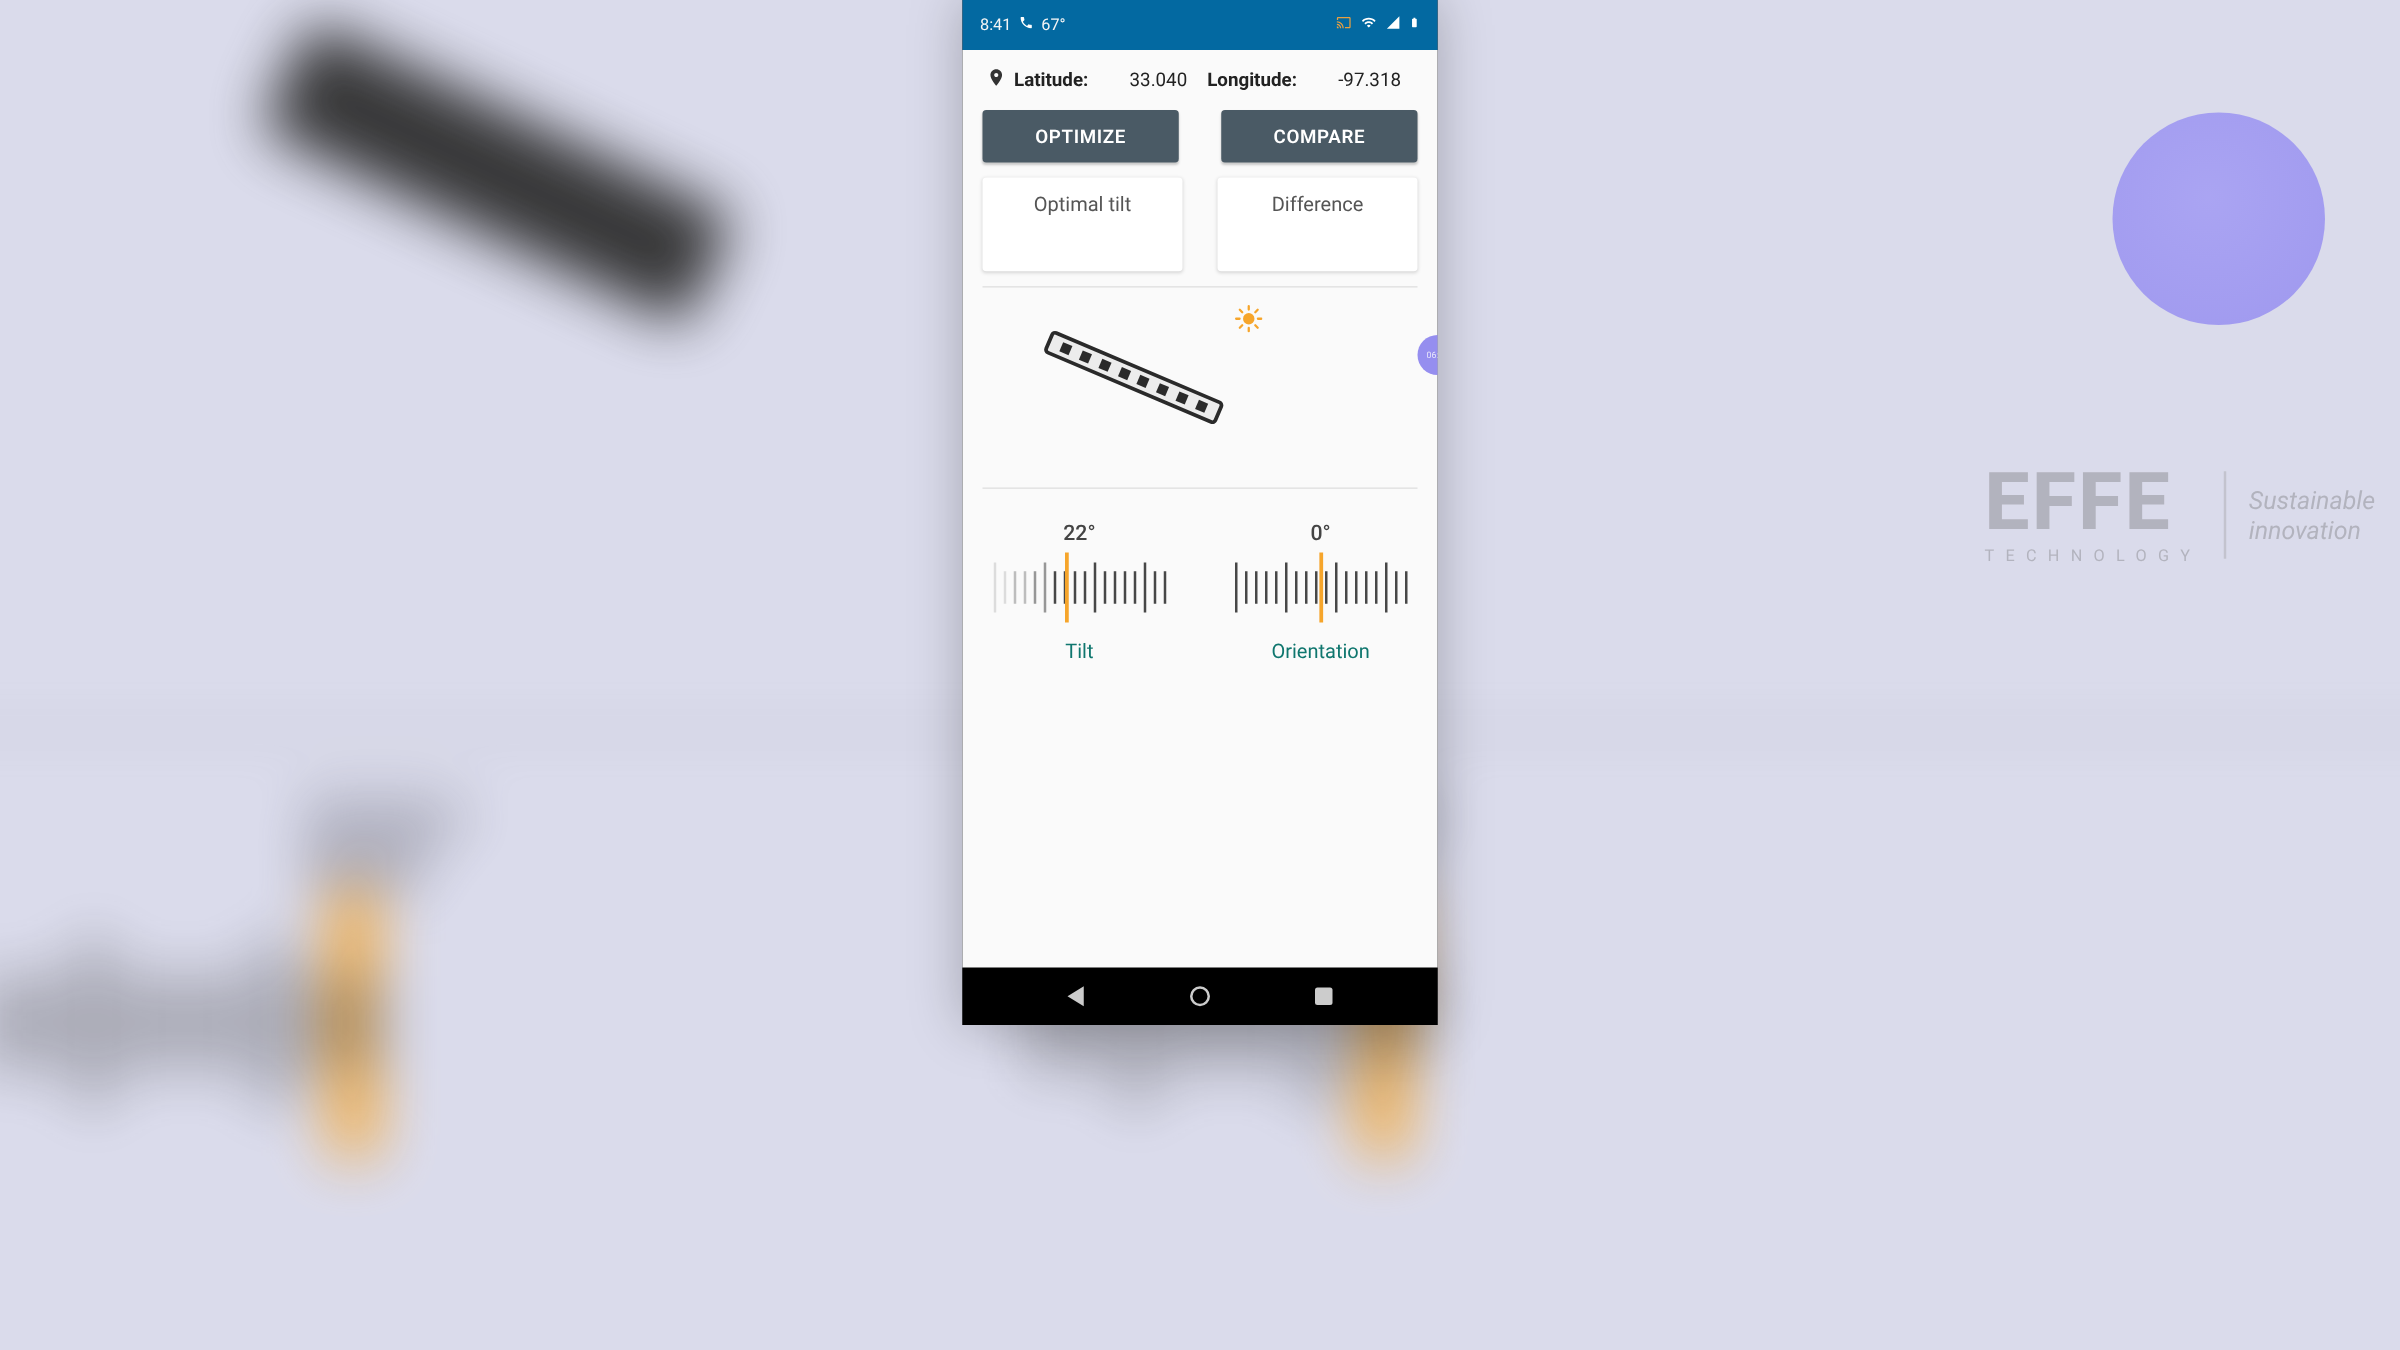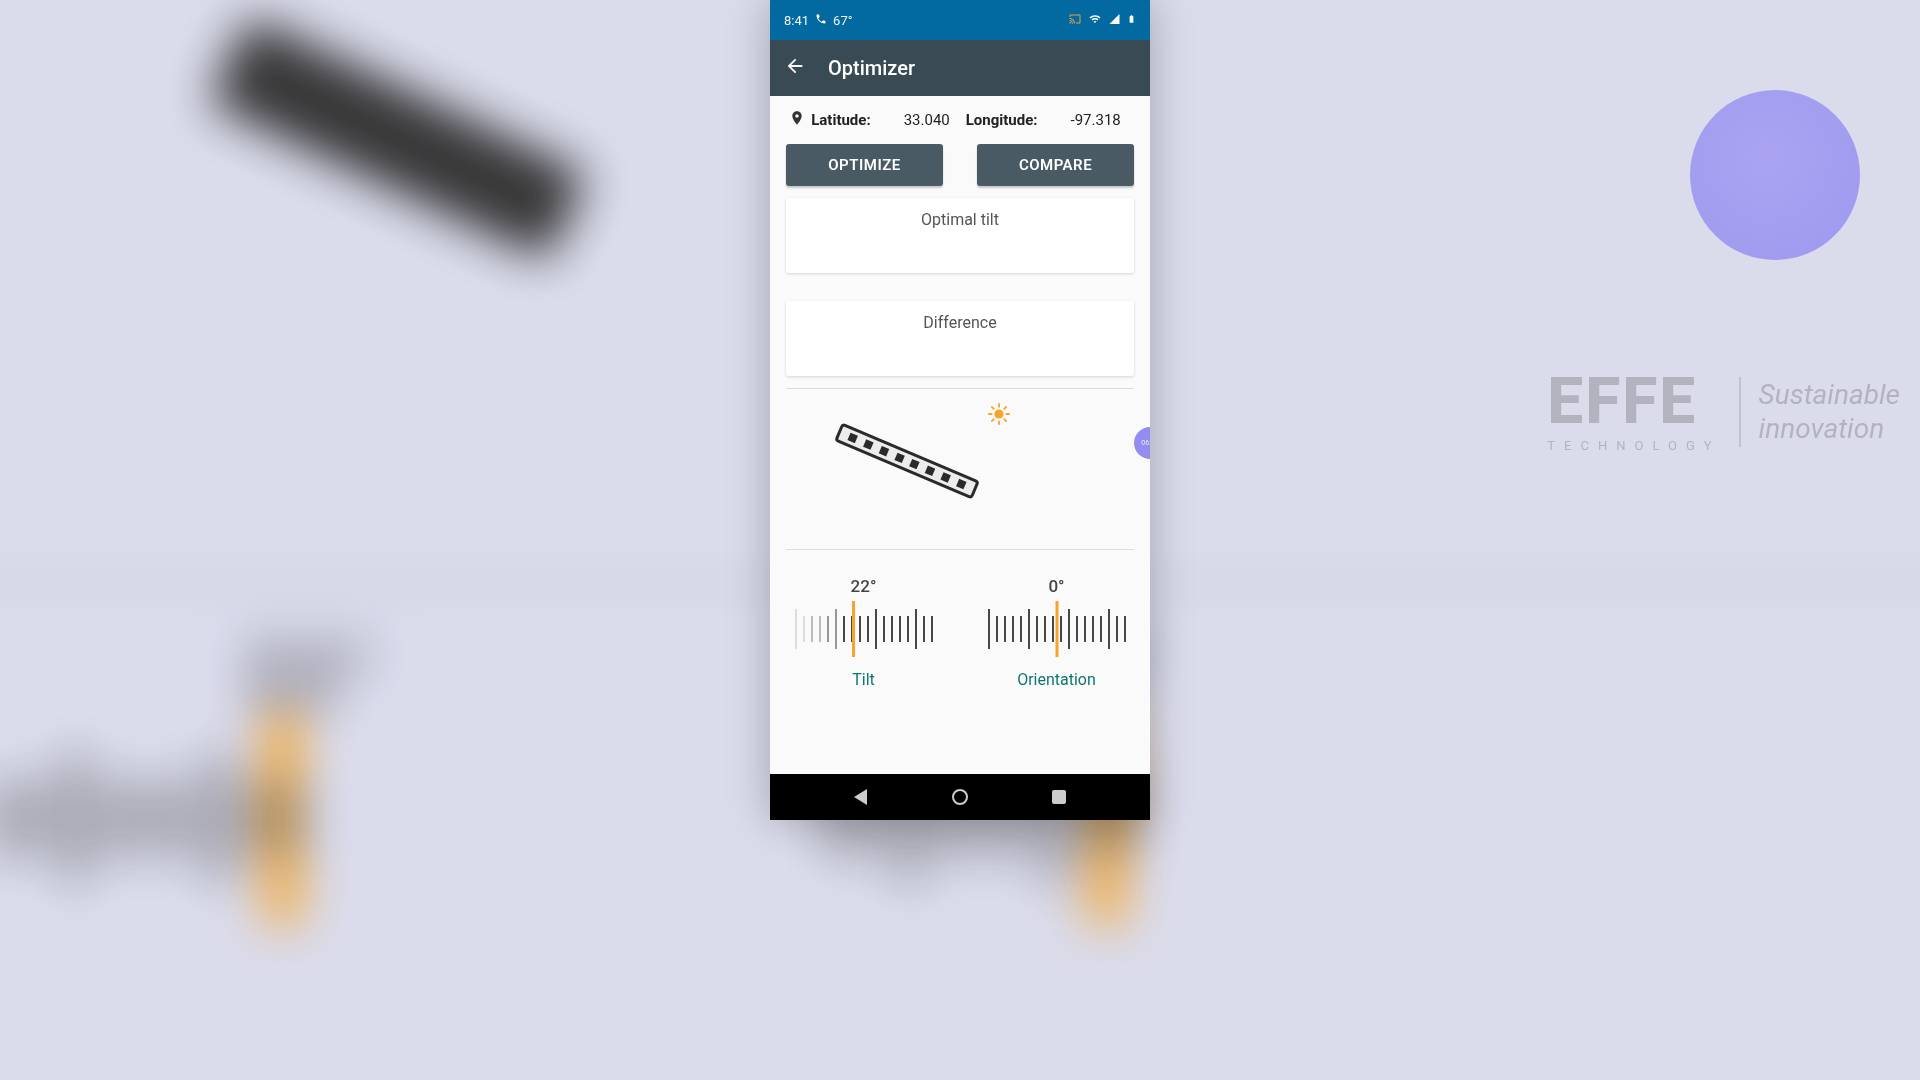--- a/index.html
+++ b/index.html
@@ -89,21 +89,21 @@
   .wm-effe {
     font-size: 64px; font-weight: 800; letter-spacing: 2px; color: #6b6b6b;
     line-height: 1;
   }
   .wm-tech {
     font-size: 13px; letter-spacing: 9px; color: #6b6b6b;
     margin-top: 4px;
   }
   .wm-div { width: 2px; height: 70px; background: #999; }
   .wm-sub {
-    font-size: 28px; font-style: italic; color: #6b6b6b;
+    font-size: 20px; font-style: italic; color: #6b6b6b;
     line-height: 1.2;
   }
 
   
   .phone {
     position: absolute;
     left: 50%; top: 0;
     transform: translateX(-50%);
     width: 380px; height: 820px;
     background: #000;
@@ -179,21 +179,20 @@
     text-align: center;
     padding: 12px 0;
     border-radius: 3px;
     cursor: pointer;
     box-shadow: 0 2px 2px rgba(0,0,0,0.2);
   }
 
   .card-row {
     display: flex; gap: 28px;
     padding: 12px 16px;
-    flex-direction: column;
   }
   .card {
     flex: 1;
     background: #fff;
     border-radius: 3px;
     box-shadow: 0 1px 3px rgba(0,0,0,0.15);
     padding: 12px 10px 44px;
     text-align: center;
     font-size: 16px;
     color: #555;
@@ -371,28 +370,20 @@
             </svg>
         </span>
         <span>
           <svg width="9" height="14" viewBox="0 0 24 24" fill="#fff">
               <path d="M15.67 4H14V2h-4v2H8.33C7.6 4 7 4.6 7 5.33v15.33C7 21.4 7.6 22 8.33 22h7.33c.74 0 1.34-.6 1.34-1.33V5.33C17 4.6 16.4 4 15.67 4z"></path>
             </svg>
         </span>
       </div>
     </div>
 
-    <div class="app-header">
-      <span class="back-arrow">
-        <svg width="22" height="22" viewBox="0 0 24 24" fill="#fff">
-            <path d="M20 11H7.83l5.59-5.59L12 4l-8 8 8 8 1.41-1.41L7.83 13H20v-2z"></path>
-          </svg>
-      </span>
-      <span class="app-title">Optimizer</span>
-    </div>
 
     <div class="app-body">
 
       <div class="coords">
         <span>
           <svg width="16" height="16" viewBox="0 0 24 24" fill="#333">
               <path d="M12 2C8.13 2 5 5.13 5 9c0 5.25 7 13 7 13s7-7.75 7-13c0-3.87-3.13-7-7-7zm0 9.5c-1.38 0-2.5-1.12-2.5-2.5S10.62 6.5 12 6.5s2.5 1.12 2.5 2.5S13.38 11.5 12 11.5z"></path>
             </svg>
         </span>
         <span class="label">Latitude:</span>

